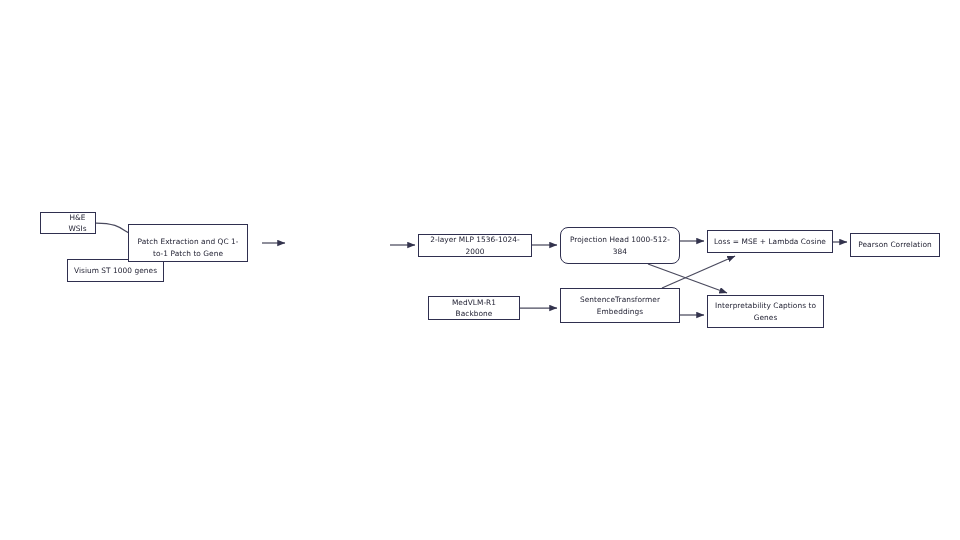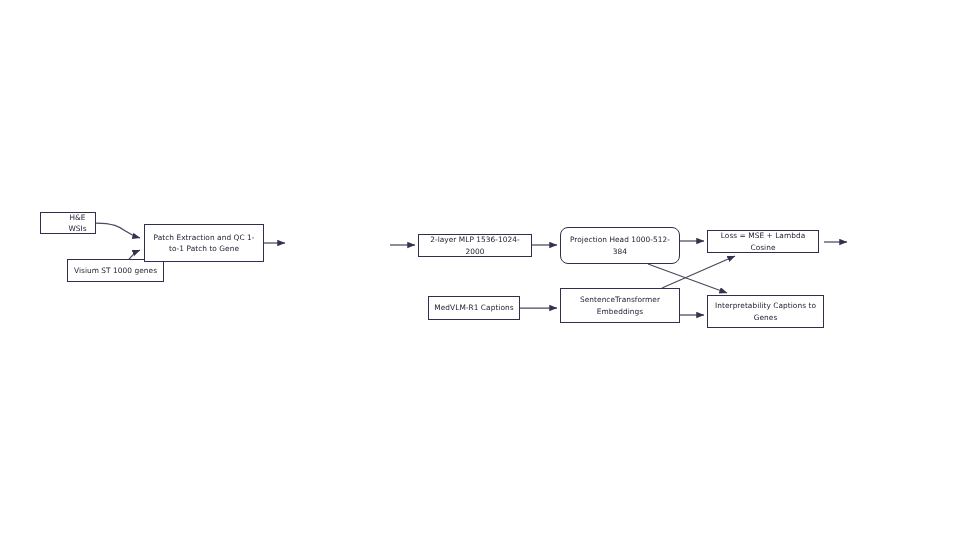--- a/index.html
+++ b/index.html
@@ -86,40 +86,43 @@
   </svg>
 
   <div class="node" style="left:40px; top:212px; width:56px; height:22px;padding-left:24px;">
     <span class="label">H&amp;E WSIs</span>
   </div>
 
   <div class="node" style="left:19px; top:259px; width:97px; height:23px;margin-left:48px;">
     <span class="label">Visium ST 1000 genes</span>
   </div>
 
-  <div class="node" style="left:144px; top:224px; width:120px; height:38px;">
+  <div class="node" style="left:128px; top:224px; width:120px; height:38px;align-items:flex-end;">
     <span class="label">Patch Extraction and QC 1-to-1 Patch to Gene</span>
   </div>
 
 
   <div class="node" style="left:418px; top:234px; width:114px; height:23px;">
     <span class="label">2-layer MLP 1536-1024-2000</span>
   </div>
 
   <div class="node" style="left:560px; top:227px; width:120px; height:37px;border-radius:8px;">
     <span class="label">Projection Head 1000-512-384</span>
   </div>
 
-  <div class="node" style="left:707px; top:230px; width:112px; height:23px;">
+  <div class="node" style="left:707px; top:230px; width:126px; height:23px;">
     <span class="label">Loss = MSE + Lambda Cosine</span>
   </div>
 
+  <div class="node" style="left:850px; top:233px; width:90px; height:24px;">
+    <span class="label">Pearson Correlation</span>
+  </div>
 
   <div class="node" style="left:428px; top:296px; width:92px; height:24px;">
-    <span class="label">MedVLM-R1 Captions</span>
+    <span class="label">MedVLM-R1 Backbone</span>
   </div>
 
   <div class="node" style="left:707px; top:295px; width:117px; height:33px;">
     <span class="label">Interpretability Captions to Genes</span>
   </div>
 
   <div class="node" style="left:560px; top:288px; width:120px; height:35px;">
     <span class="label">SentenceTransformer Embeddings</span>
   </div>
 

